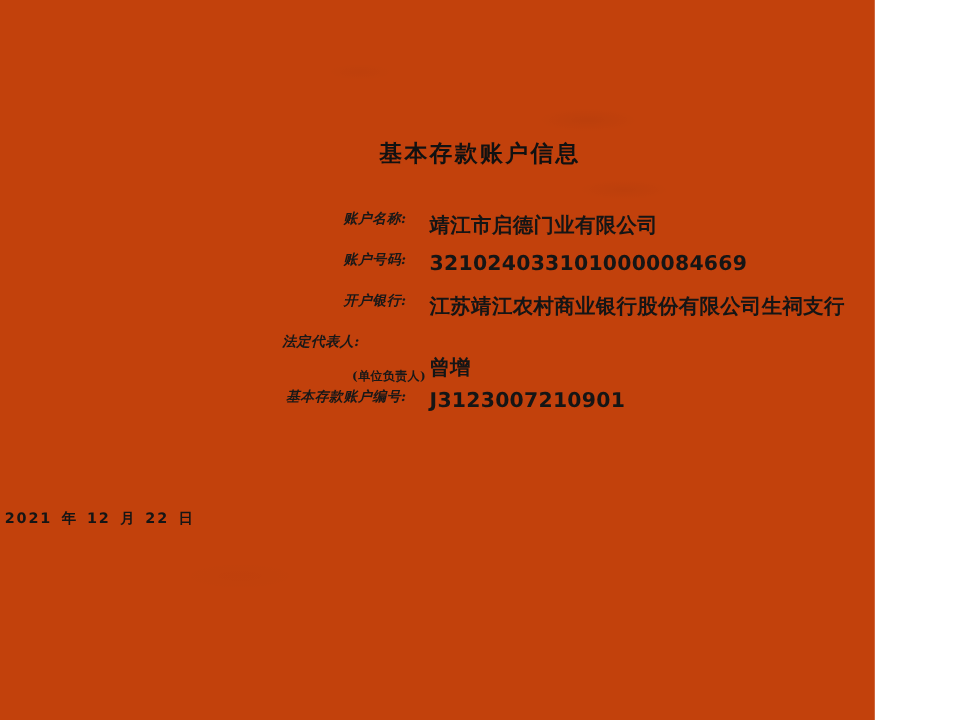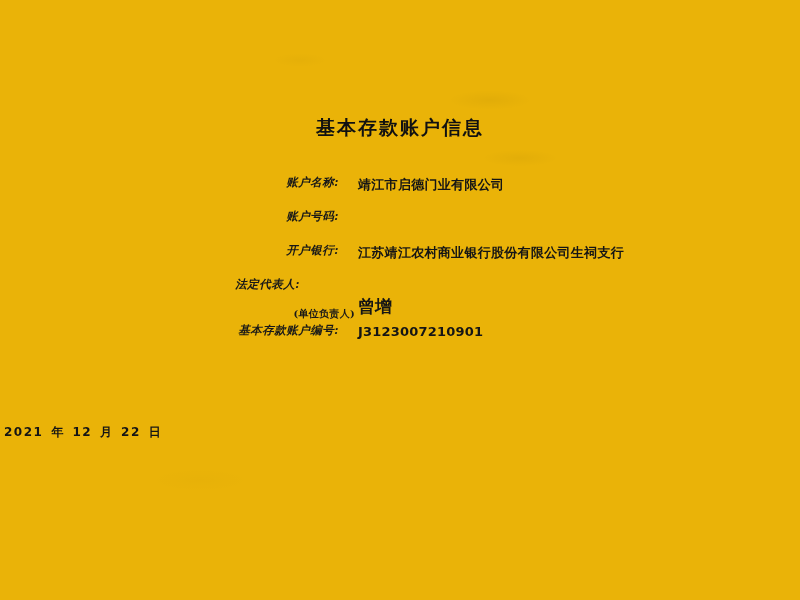--- a/index.html
+++ b/index.html
@@ -9,23 +9,23 @@
   body {
     width: 800px;
     height: 600px;
     background: #ffffff;
     font-family: "DejaVu Sans", "Liberation Sans", sans-serif;
     overflow: hidden;
   }
 
   .page {
     position: relative;
-    width: 800px;
+    width: 729px;
     height: 600px;
-    background: #eab308;
+    background: #c2410c;
   }
 
   
   .scan-noise {
     position: absolute;
     inset: 0;
     pointer-events: none;
     background:
       radial-gradient(ellipse 60px 14px at 490px 100px, rgba(0,0,0,0.035), rgba(0,0,0,0) 70%),
       radial-gradient(ellipse 55px 12px at 520px 158px, rgba(0,0,0,0.030), rgba(0,0,0,0) 70%),
@@ -71,21 +71,21 @@
     white-space: nowrap;
     font-style: italic;
   }
 
   .field-value {
     position: absolute;
     left: 358px;
     top: 1px;
     font-family: "DejaVu Sans", "Liberation Sans", sans-serif;
     font-weight: bold;
-    font-size: 13px;
+    font-size: 17px;
     letter-spacing: 0.3px;
     color: #151515;
     white-space: nowrap;
   }
 
   .field-value.numeric {
     font-family: "DejaVu Sans", "Liberation Sans", sans-serif;
     letter-spacing: 0.2px;
   }
 
@@ -159,20 +159,21 @@
 
   <div class="fields">
 
     <div class="field-row">
       <div class="field-label">账户名称:</div>
       <div class="field-value">靖江市启德门业有限公司</div>
     </div>
 
     <div class="field-row">
       <div class="field-label">账户号码:</div>
+      <div class="field-value numeric">3210240331010000084669</div>
     </div>
 
     <div class="field-row">
       <div class="field-label">开户银行:</div>
       <div class="field-value">江苏靖江农村商业银行股份有限公司生祠支行</div>
     </div>
 
     <div class="row-rep">
       <div class="label-line1">法定代表人:</div>
       <div class="label-line2">(单位负责人)</div>

